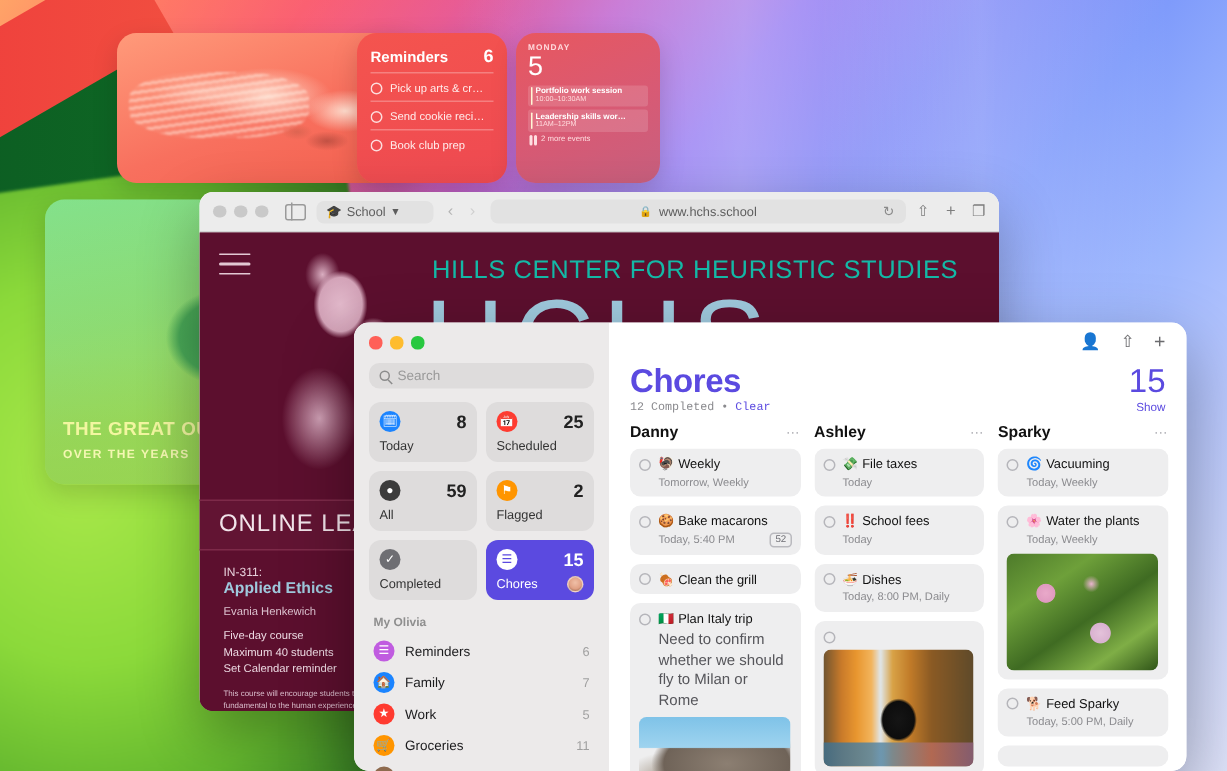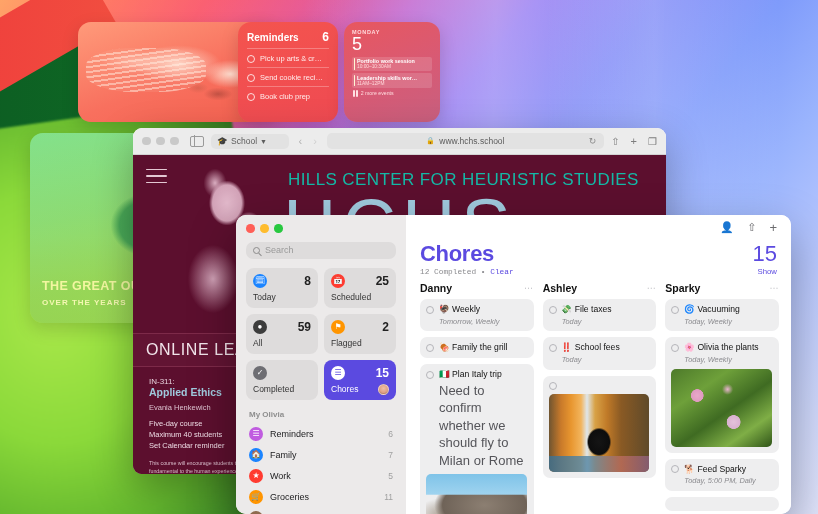--- a/index.html
+++ b/index.html
@@ -333,22 +333,22 @@
   .task {
     background: #eeeeef; border-radius: 7px; padding: 5px 7px 5px 6px;
     margin-bottom: 6px; position: relative;
   }
   .task-row { display: flex; align-items: flex-start; gap: 5px; }
   .task-circle {
     width: 8px; height: 8px; border-radius: 50%;
     border: 1px solid #b5b5ba; flex: 0 0 auto; margin-top: 1.5px;
   }
   .task-text { font-size: 8.6px; color: #111; line-height: 1.25; }
-  .task-sub { font-size: 7.4px; color: #8a8a8e; margin: 2px 0 0 13px; line-height: 1.3; font-style: italic; }
-  .task-note { font-size: 13px; color: #55555a; margin: 2px 0 0 13px; line-height: 1.35; }
+  .task-sub { font-size: 7.4px; color: #8a8a8e; margin: 2px 0 0 13px; line-height: 1.3; }
+  .task-note { font-size: 10px; color: #55555a; margin: 2px 0 0 13px; line-height: 1.35; }
   .task-badge {
     position: absolute; right: 6px; bottom: 5px;
     border: 0.7px solid #b9b9be; border-radius: 3px;
     font-size: 6.5px; color: #6d6d72; padding: 0.5px 2.5px;
   }
   .task-img { margin: 4px 0 0 0; border-radius: 5px; overflow: hidden; height: 78px; }
 
   .img-italy {
     height: 100%;
     background:
@@ -628,25 +628,33 @@
         </div>
         <div class="col-scroll">
           <div class="task">
             <div class="task-row">
               <span class="task-circle"></span>
               <span class="task-text"><span>🦃</span> <span>Weekly</span></span>
             </div>
             <div class="task-sub">Tomorrow, Weekly</div>
           </div>
 
-
           <div class="task">
             <div class="task-row">
               <span class="task-circle"></span>
-              <span class="task-text"><span>🍖</span> <span>Family the grill</span></span>
+              <span class="task-text"><span>🍪</span> <span>Bake macarons</span></span>
+            </div>
+            <div class="task-sub">Today, 5:40 PM</div>
+            <div class="task-badge">52</div>
+          </div>
+
+          <div class="task">
+            <div class="task-row">
+              <span class="task-circle"></span>
+              <span class="task-text"><span>🍖</span> <span>Clean the grill</span></span>
             </div>
           </div>
 
           <div class="task photo">
             <div class="task-row">
               <span class="task-circle"></span>
               <span class="task-text"><span>🇮🇹</span> <span>Plan Italy trip</span></span>
             </div>
             <div class="task-note">Need to confirm whether we should fly to Milan or Rome</div>
             <div class="task-img">
@@ -671,20 +679,27 @@
           </div>
 
           <div class="task">
             <div class="task-row">
               <span class="task-circle"></span>
               <span class="task-text"><span>‼️</span> <span>School fees</span></span>
             </div>
             <div class="task-sub">Today</div>
           </div>
 
+          <div class="task">
+            <div class="task-row">
+              <span class="task-circle"></span>
+              <span class="task-text"><span>🍜</span> <span>Dishes</span></span>
+            </div>
+            <div class="task-sub">Today, 8:00 PM, Daily</div>
+          </div>
 
           <div class="task photo">
             <div class="task-row">
               <span class="task-circle"></span>
             </div>
             <div class="task-img">
                 <div class="img-dog"></div>
               </div>
           </div>
         </div>
@@ -700,21 +715,21 @@
             <div class="task-row">
               <span class="task-circle"></span>
               <span class="task-text"><span>🌀</span> <span>Vacuuming</span></span>
             </div>
             <div class="task-sub">Today, Weekly</div>
           </div>
 
           <div class="task photo">
             <div class="task-row">
               <span class="task-circle"></span>
-              <span class="task-text"><span>🌸</span> <span>Olivia the plants</span></span>
+              <span class="task-text"><span>🌸</span> <span>Water the plants</span></span>
             </div>
             <div class="task-sub">Today, Weekly</div>
             <div class="task-img">
                 <div class="img-flowers"></div>
               </div>
           </div>
 
           <div class="task">
             <div class="task-row">
               <span class="task-circle"></span>

